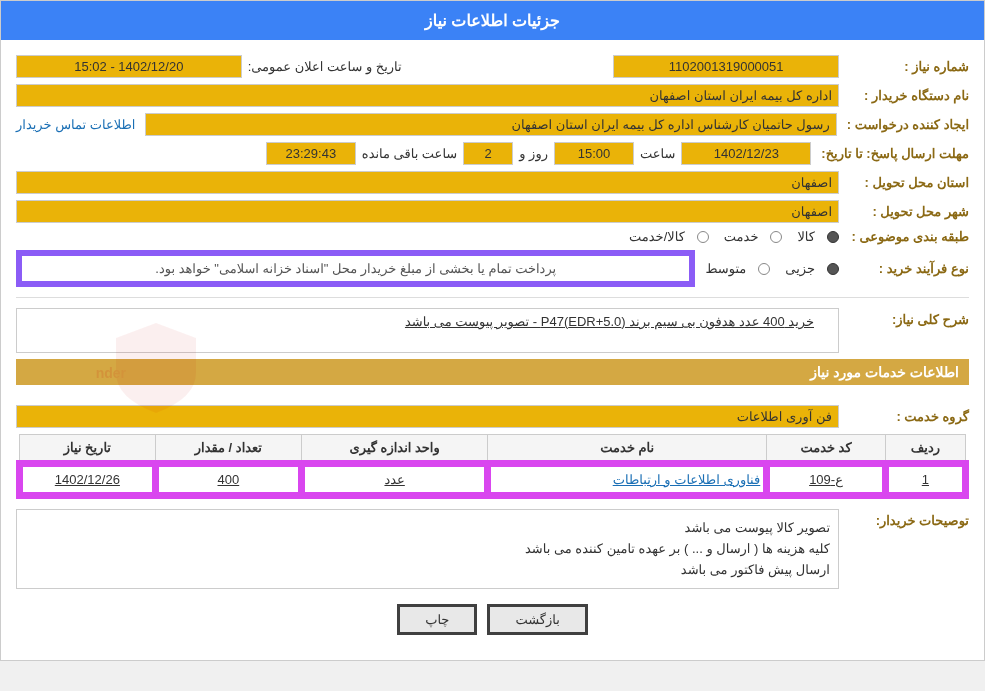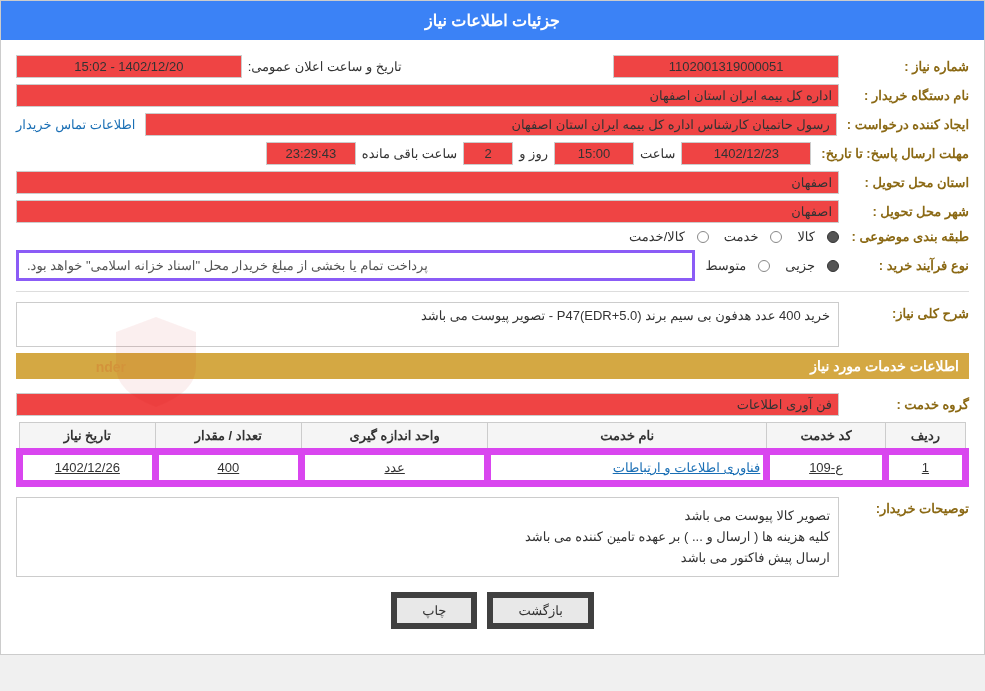--- a/index.html
+++ b/index.html
@@ -27,40 +27,40 @@
     .main-content {
       padding: 15px;
       background: #fff;
     }
     .section-title {
       background: #d4a843;
       color: #fff;
       padding: 5px 10px;
       font-size: 14px;
       font-weight: bold;
-      margin-bottom: 14px;
+      margin-bottom: 20px;
     }
     .form-row {
       display: flex;
       align-items: center;
       margin-bottom: 6px;
       flex-direction: row;
     }
     .field-label {
       color: #8B6914;
       font-weight: bold;
       white-space: nowrap;
       min-width: 130px;
       text-align: right;
       padding-left: 10px;
     }
     .field-value {
       border: 1px solid #ccc;
       padding: 3px 6px;
-      background: #ef4444;
+      background: #eab308;
       min-height: 22px;
       flex: 1;
     }
     .link-text {
       color: #1a6fb5;
       cursor: pointer;
     }
     .radio-group {
       display: flex;
       gap: 15px;
@@ -78,32 +78,33 @@
       border: 1px solid #888;
       background: #fff;
       display: inline-block;
     }
     .radio-circle.selected {
       background: #555;
       border-color: #333;
     }
     .notice-box {
       background: #fff;
-      border: 3px solid #8b5cf6;
+      border: 6px solid #8b5cf6;
       padding: 5px 8px;
       flex: 1;
-      text-align: left;
+      text-align: center;
     }
     .description-box {
       border: 1px solid #ccc;
-      padding: 5px 8px;
+      padding: 5px 24px;
       background: #fff;
       min-height: 40px;
       flex: 1;
       text-align: right;
+      text-decoration: underline;
     }
     .section-separator {
       border-top: 1px solid #ddd;
       margin: 10px 0;
     }
     .services-table {
       width: 100%;
       border-collapse: collapse;
       margin-bottom: 10px;
     }
@@ -135,21 +136,21 @@
     }
     .buttons-row {
       display: flex;
       justify-content: center;
       gap: 10px;
       margin-top: 15px;
       margin-bottom: 10px;
     }
     .btn {
       padding: 5px 25px;
-      border: 6px solid #404040;
+      border: 3px solid #404040;
       cursor: pointer;
       font-size: 13px;
       font-family: Tahoma, Arial, sans-serif;
       background: #f0f0f0;
     }
     .btn-print {
       background: #e8e8e8;
       color: #333;
     }
     .btn-back {

